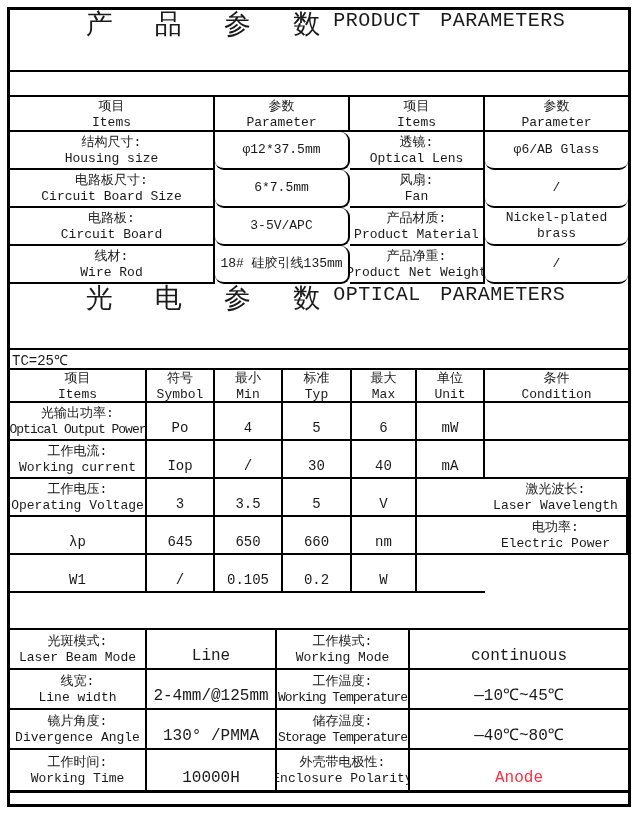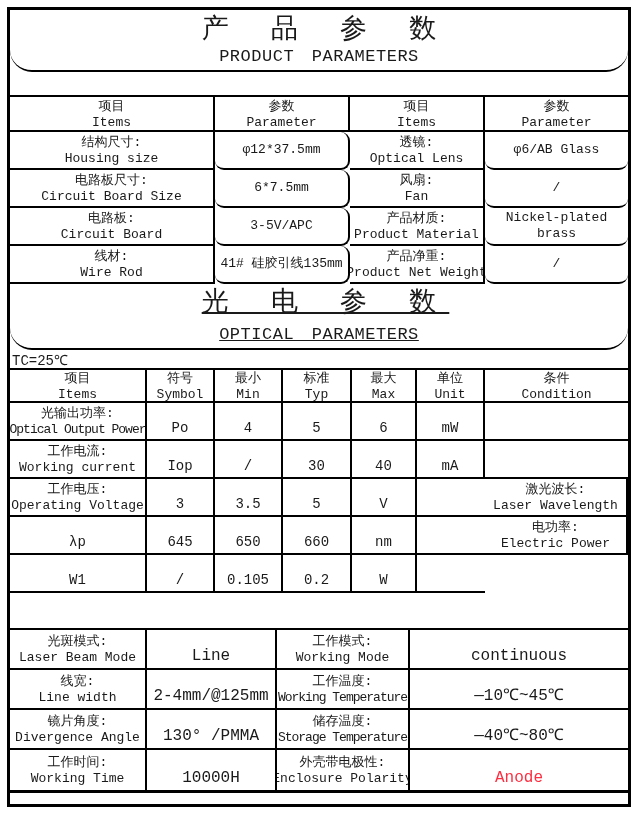--- a/index.html
+++ b/index.html
@@ -14,31 +14,31 @@
   .frame {
     position: absolute; left: 7px; top: 7px;
     width: 624px; height: 800px;
     border: 3px solid var(--line);
     display: flex; flex-direction: column;
     background: #ffffff;
   }
   
   .title-block {
     border-bottom: 2px solid var(--line);
-    display: flex; flex-direction: column;
-    align-items: center; justify-content: center; border-radius: 22px;
+    display: flex; flex-direction: row;
+    align-items: flex-start; justify-content: center;
   }
   .title-block.first  { height: 62px; }
-  .title-block.second { height: 66px; text-decoration: underline; }
+  .title-block.second { height: 66px; }
   .title-zh {
     font-size: 27px; letter-spacing: 13px; text-indent: 13px;
     line-height: 32px; white-space: nowrap;
   }
   .title-en {
-    font-size: 17px; letter-spacing: 0.5px; word-spacing: 7px;
+    font-size: 20px; letter-spacing: 0.5px; word-spacing: 7px;
     line-height: 21px; white-space: nowrap;
   }
   .second .title-zh { margin-bottom: 5px; }
   
   .spacer1 { height: 25px; border-bottom: 2px solid var(--line); }
   .spacer2 { height: 37px; border-bottom: 2px solid var(--line); }
   .tc-row {
     height: 20px; border-bottom: 2px solid var(--line);
     display: flex; align-items: center;
     font-size: 14px; padding-left: 2px;
@@ -128,21 +128,21 @@
     <div class="cell">
         <span class="zh">产品材质:</span>
         <span class="en">Product Material</span>
       </div>
     <div class="cell value lastcol tight">Nickel-plated brass</div>
 
     <div class="cell">
         <span class="zh">线材:</span>
         <span class="en">Wire Rod</span>
       </div>
-    <div class="cell value">41# 硅胶引线135mm</div>
+    <div class="cell value">18# 硅胶引线135mm</div>
     <div class="cell">
         <span class="zh">产品净重:</span>
         <span class="en">Product Net Weight</span>
       </div>
     <div class="cell value lastcol">/</div>
   </div>
 
   <div class="title-block second">
     <div class="title-zh">光 电 参 数</div>
     <div class="title-en">OPTICAL PARAMETERS</div>

